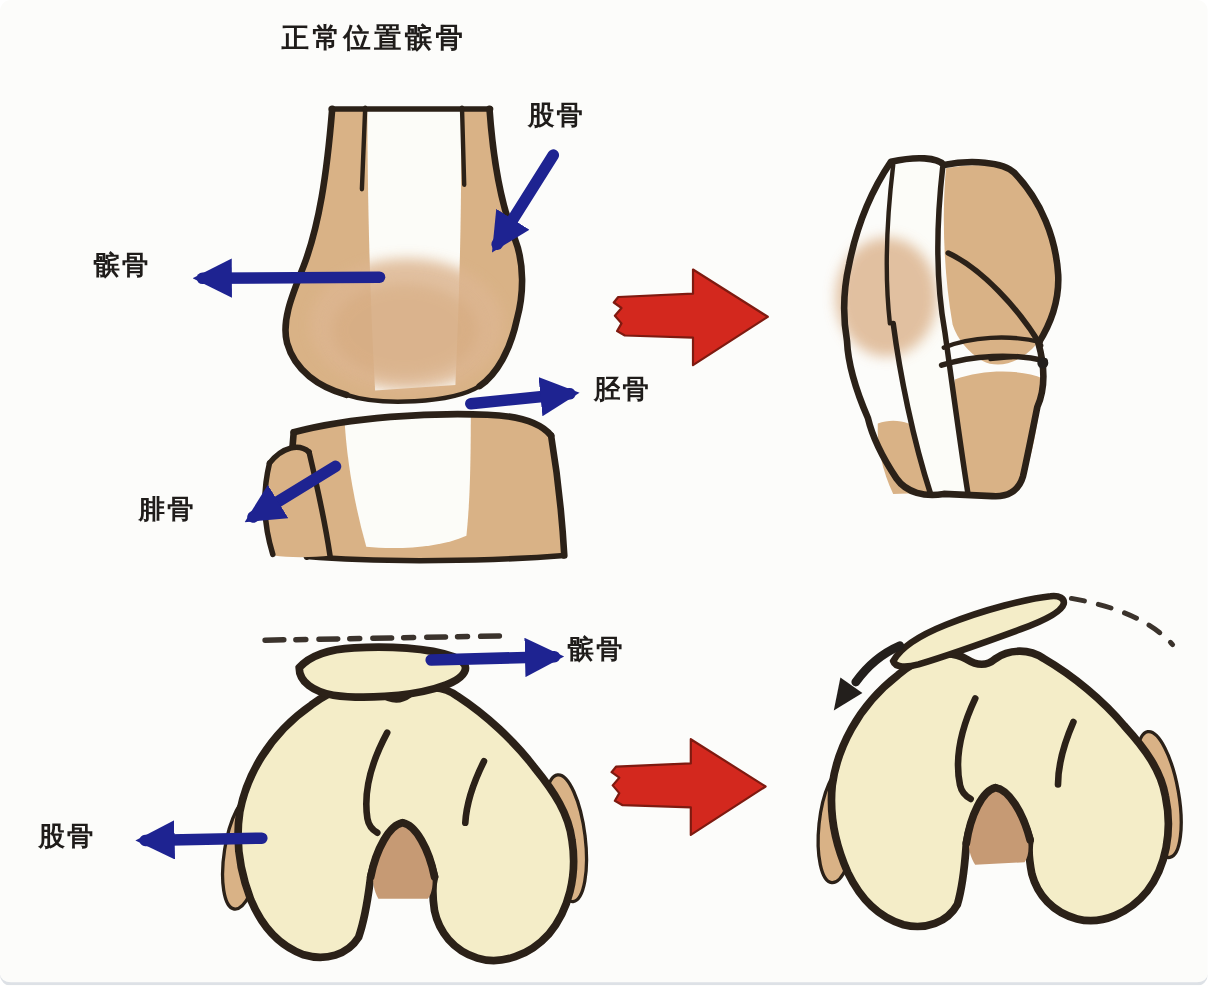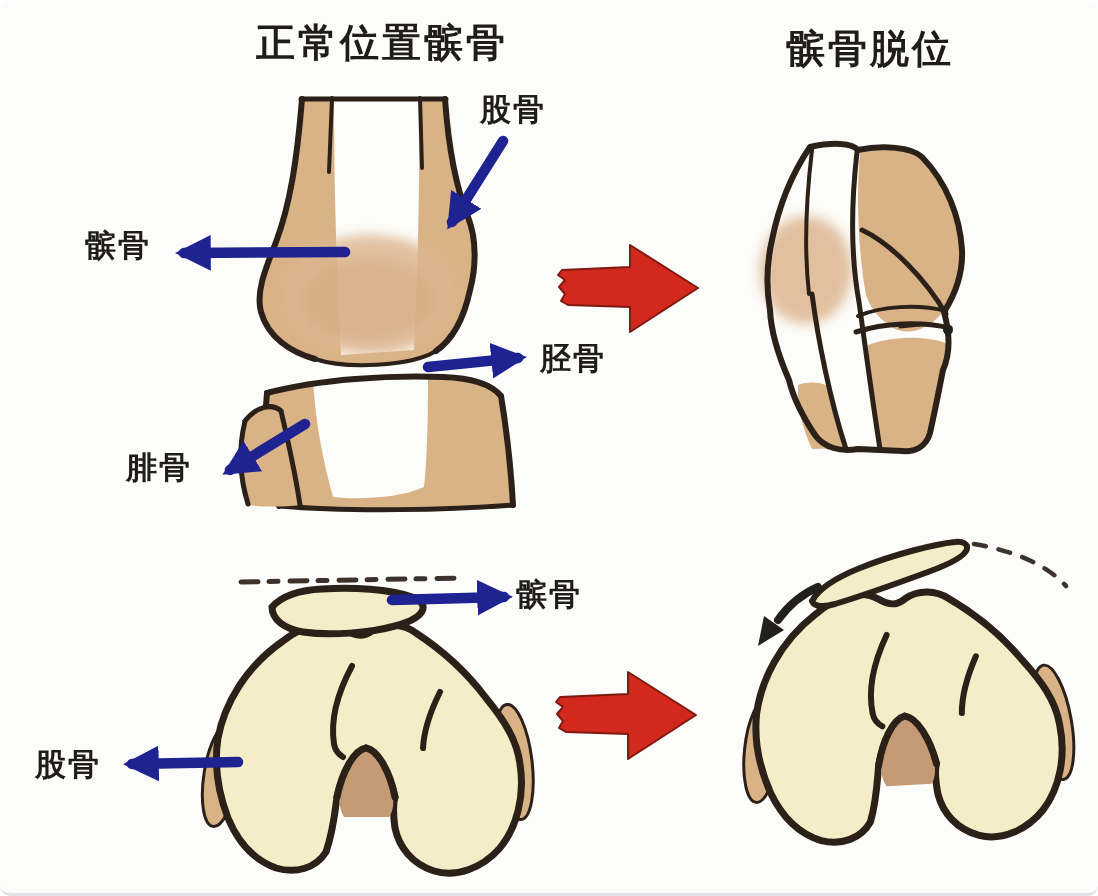--- a/index.html
+++ b/index.html
@@ -5,24 +5,24 @@
   html,body{margin:0;padding:0;background:#ffffff;}
   .stage{
     position:relative;width:1098px;height:896px;
     background:var(--background,#fcfcfa);
     font-family:"Liberation Sans","DejaVu Sans",sans-serif;
     border-radius:10px;overflow:hidden;box-sizing:border-box;
     border-bottom:3px solid #dde1e6;
   }
   .stage svg{position:absolute;inset:0;}
   .lbl{
-    position:absolute;font-weight:700;font-size:31px;line-height:1.1;
+    position:absolute;font-weight:700;font-size:24px;line-height:1.1;
     color:var(--text,#1f1c1a);letter-spacing:2px;white-space:nowrap;
   }
-  .title{font-size:39px;letter-spacing:3px;}
+  .title{font-size:25px;letter-spacing:3px;}
   #title-normal{left:256px;top:22px;}
   #title-dislocated{left:786px;top:28px;}
   #lbl-femur-front{left:480px;top:93px;}
   #lbl-patella-front{left:85px;top:229px;}
   #lbl-tibia-front{left:540px;top:344px;font-family:Liberation Mono, monospace;}
   #lbl-fibula-front{left:126px;top:451px;}
   #lbl-patella-axial{left:516px;top:578px;}
   #lbl-femur-axial{left:35px;top:748px;}
 
   
@@ -162,20 +162,19 @@
         C965,556 950,564 928,572 C898,583 855,598 835,604 C824,607 814,607 812,601 Z"></path>
       <path class="dash" stroke-width="4.5" stroke-dasharray="12 13" d="M974,544 C1014,551 1046,564 1066,586"></path>
       <g>
         <path d="M818,587 C802,594 788,606 778,620" fill="none" stroke="#231f1c" stroke-width="8" stroke-linecap="round"></path>
         <polygon class="blackfill" points="758,646 784,630 764,616"></polygon>
       </g>
     </g>
   </svg>
 
   <div class="lbl title" id="title-normal">正常位置髌骨</div>
-  <div class="lbl title" id="title-dislocated">髌骨脱位</div>
   <div class="lbl" id="lbl-femur-front">股骨</div>
   <div class="lbl" id="lbl-patella-front">髌骨</div>
   <div class="lbl" id="lbl-tibia-front">胫骨</div>
   <div class="lbl" id="lbl-fibula-front">腓骨</div>
   <div class="lbl" id="lbl-patella-axial">髌骨</div>
   <div class="lbl" id="lbl-femur-axial">股骨</div>
 </div>
 
 </body></html>

